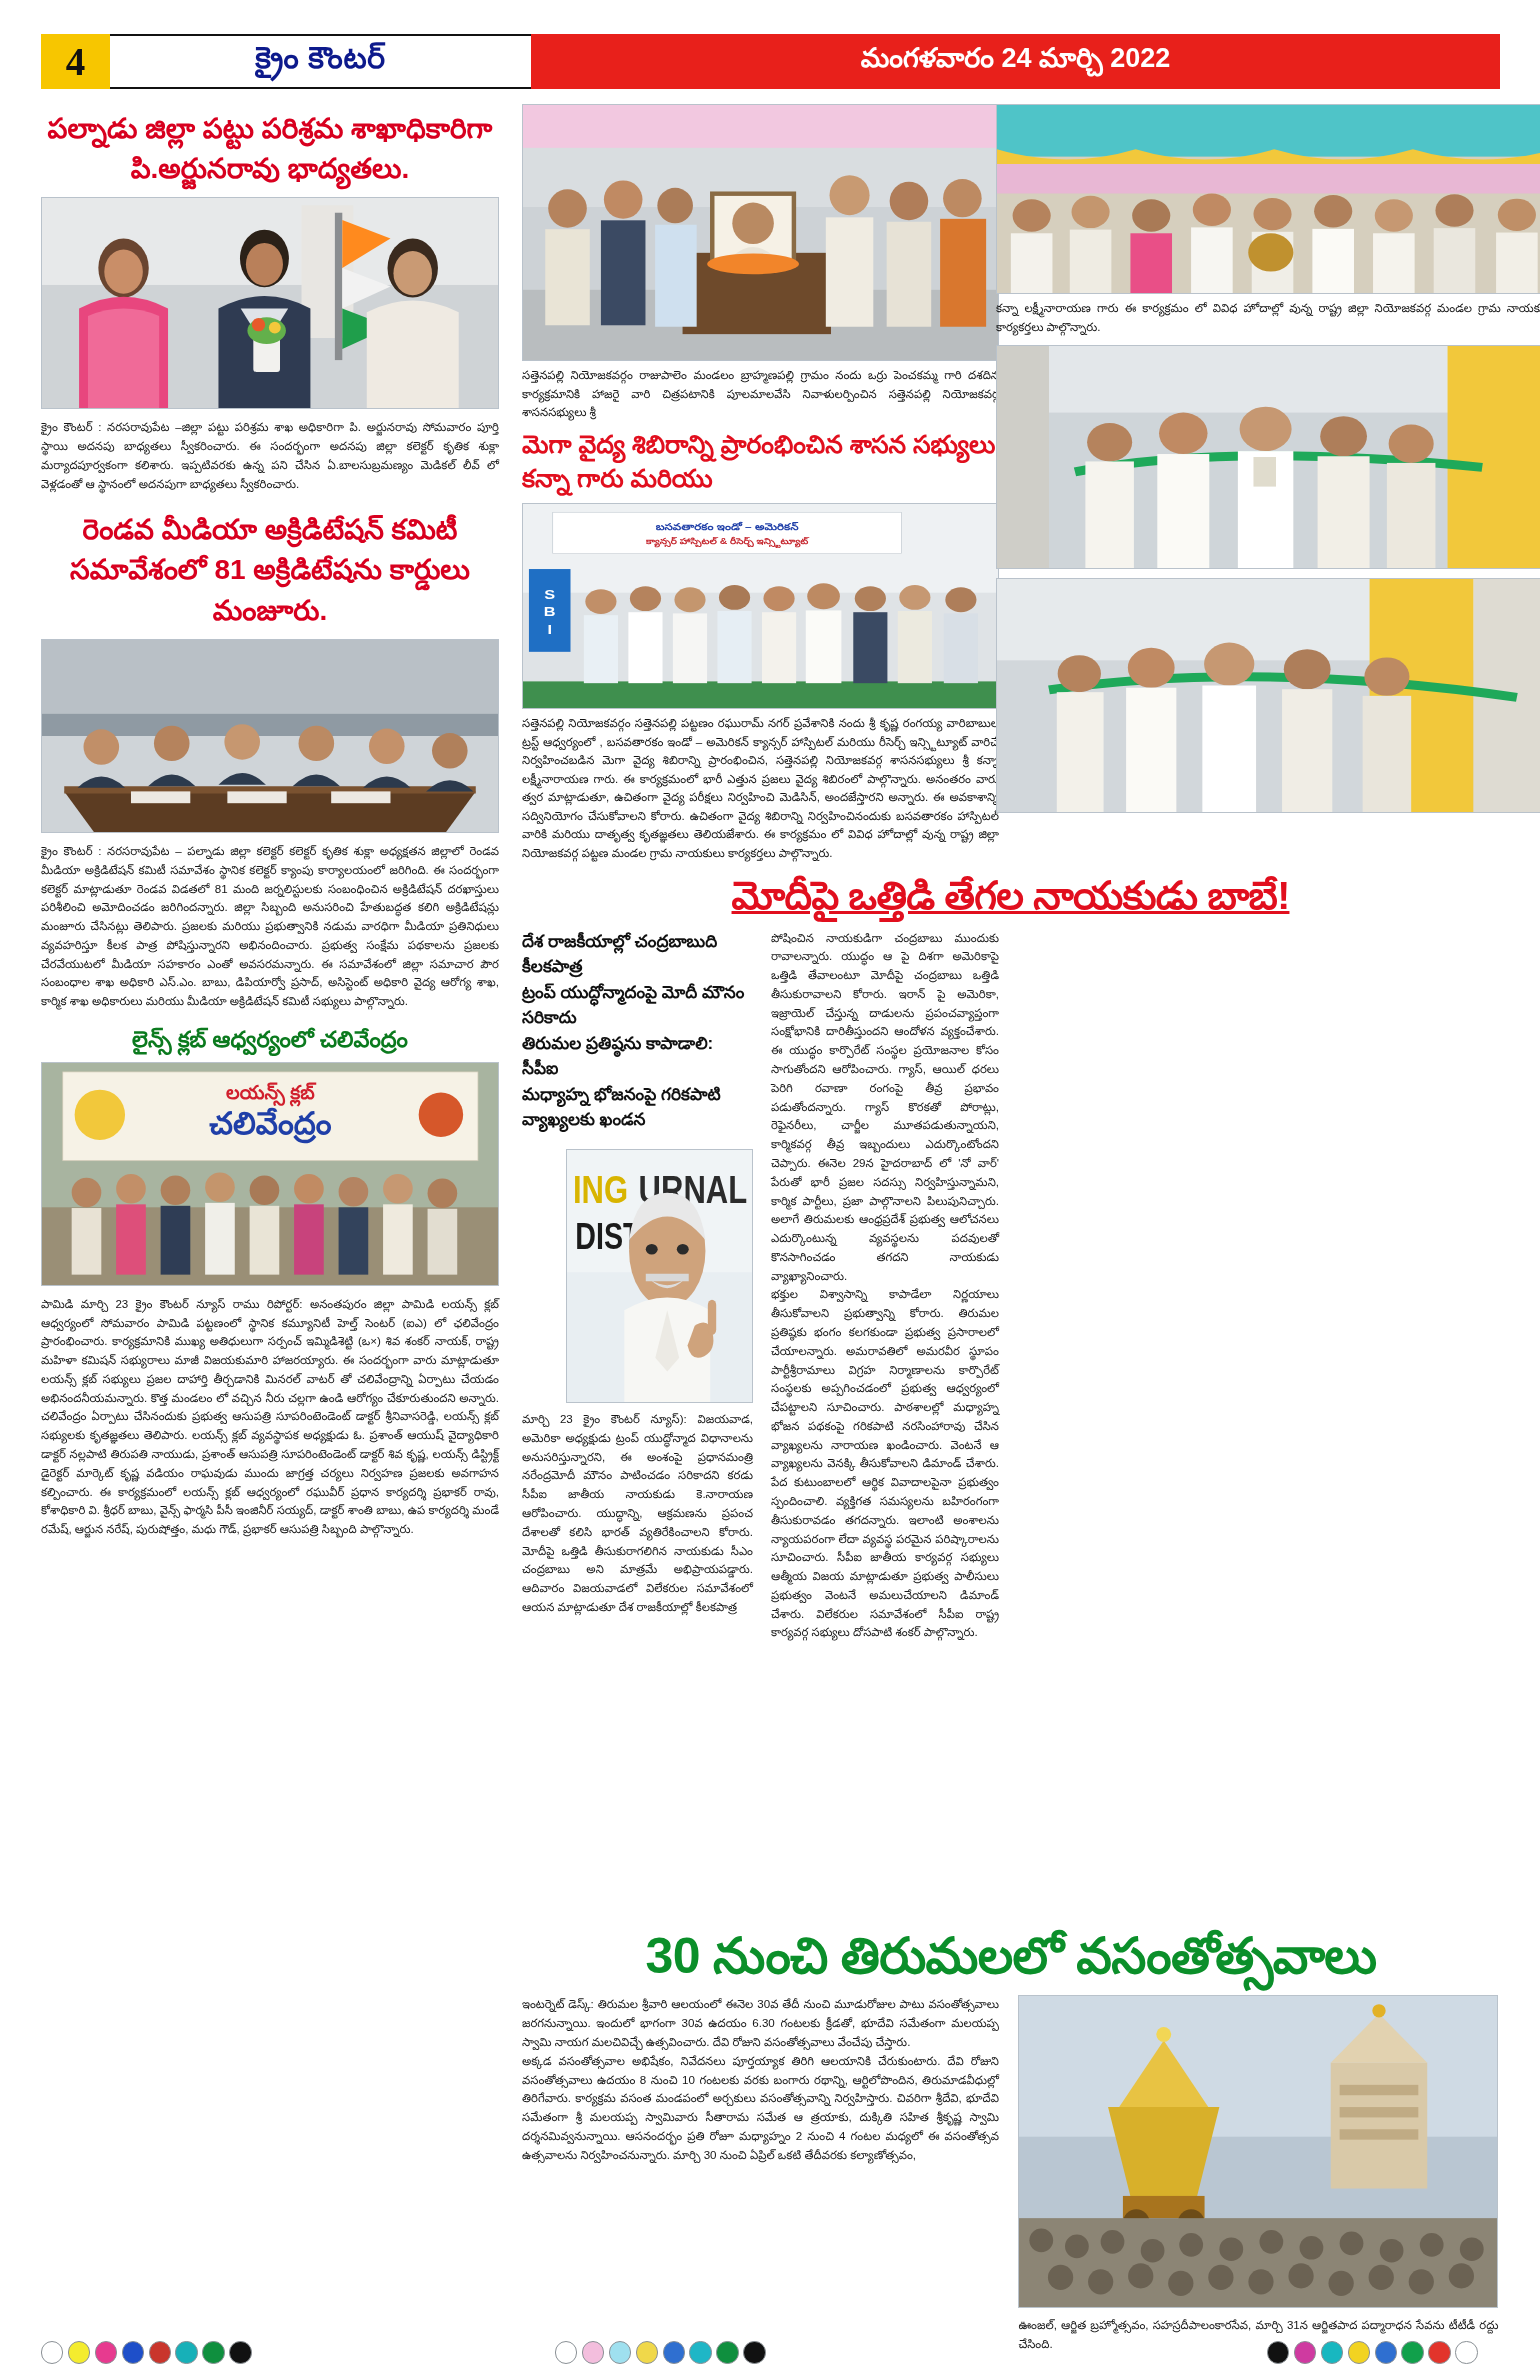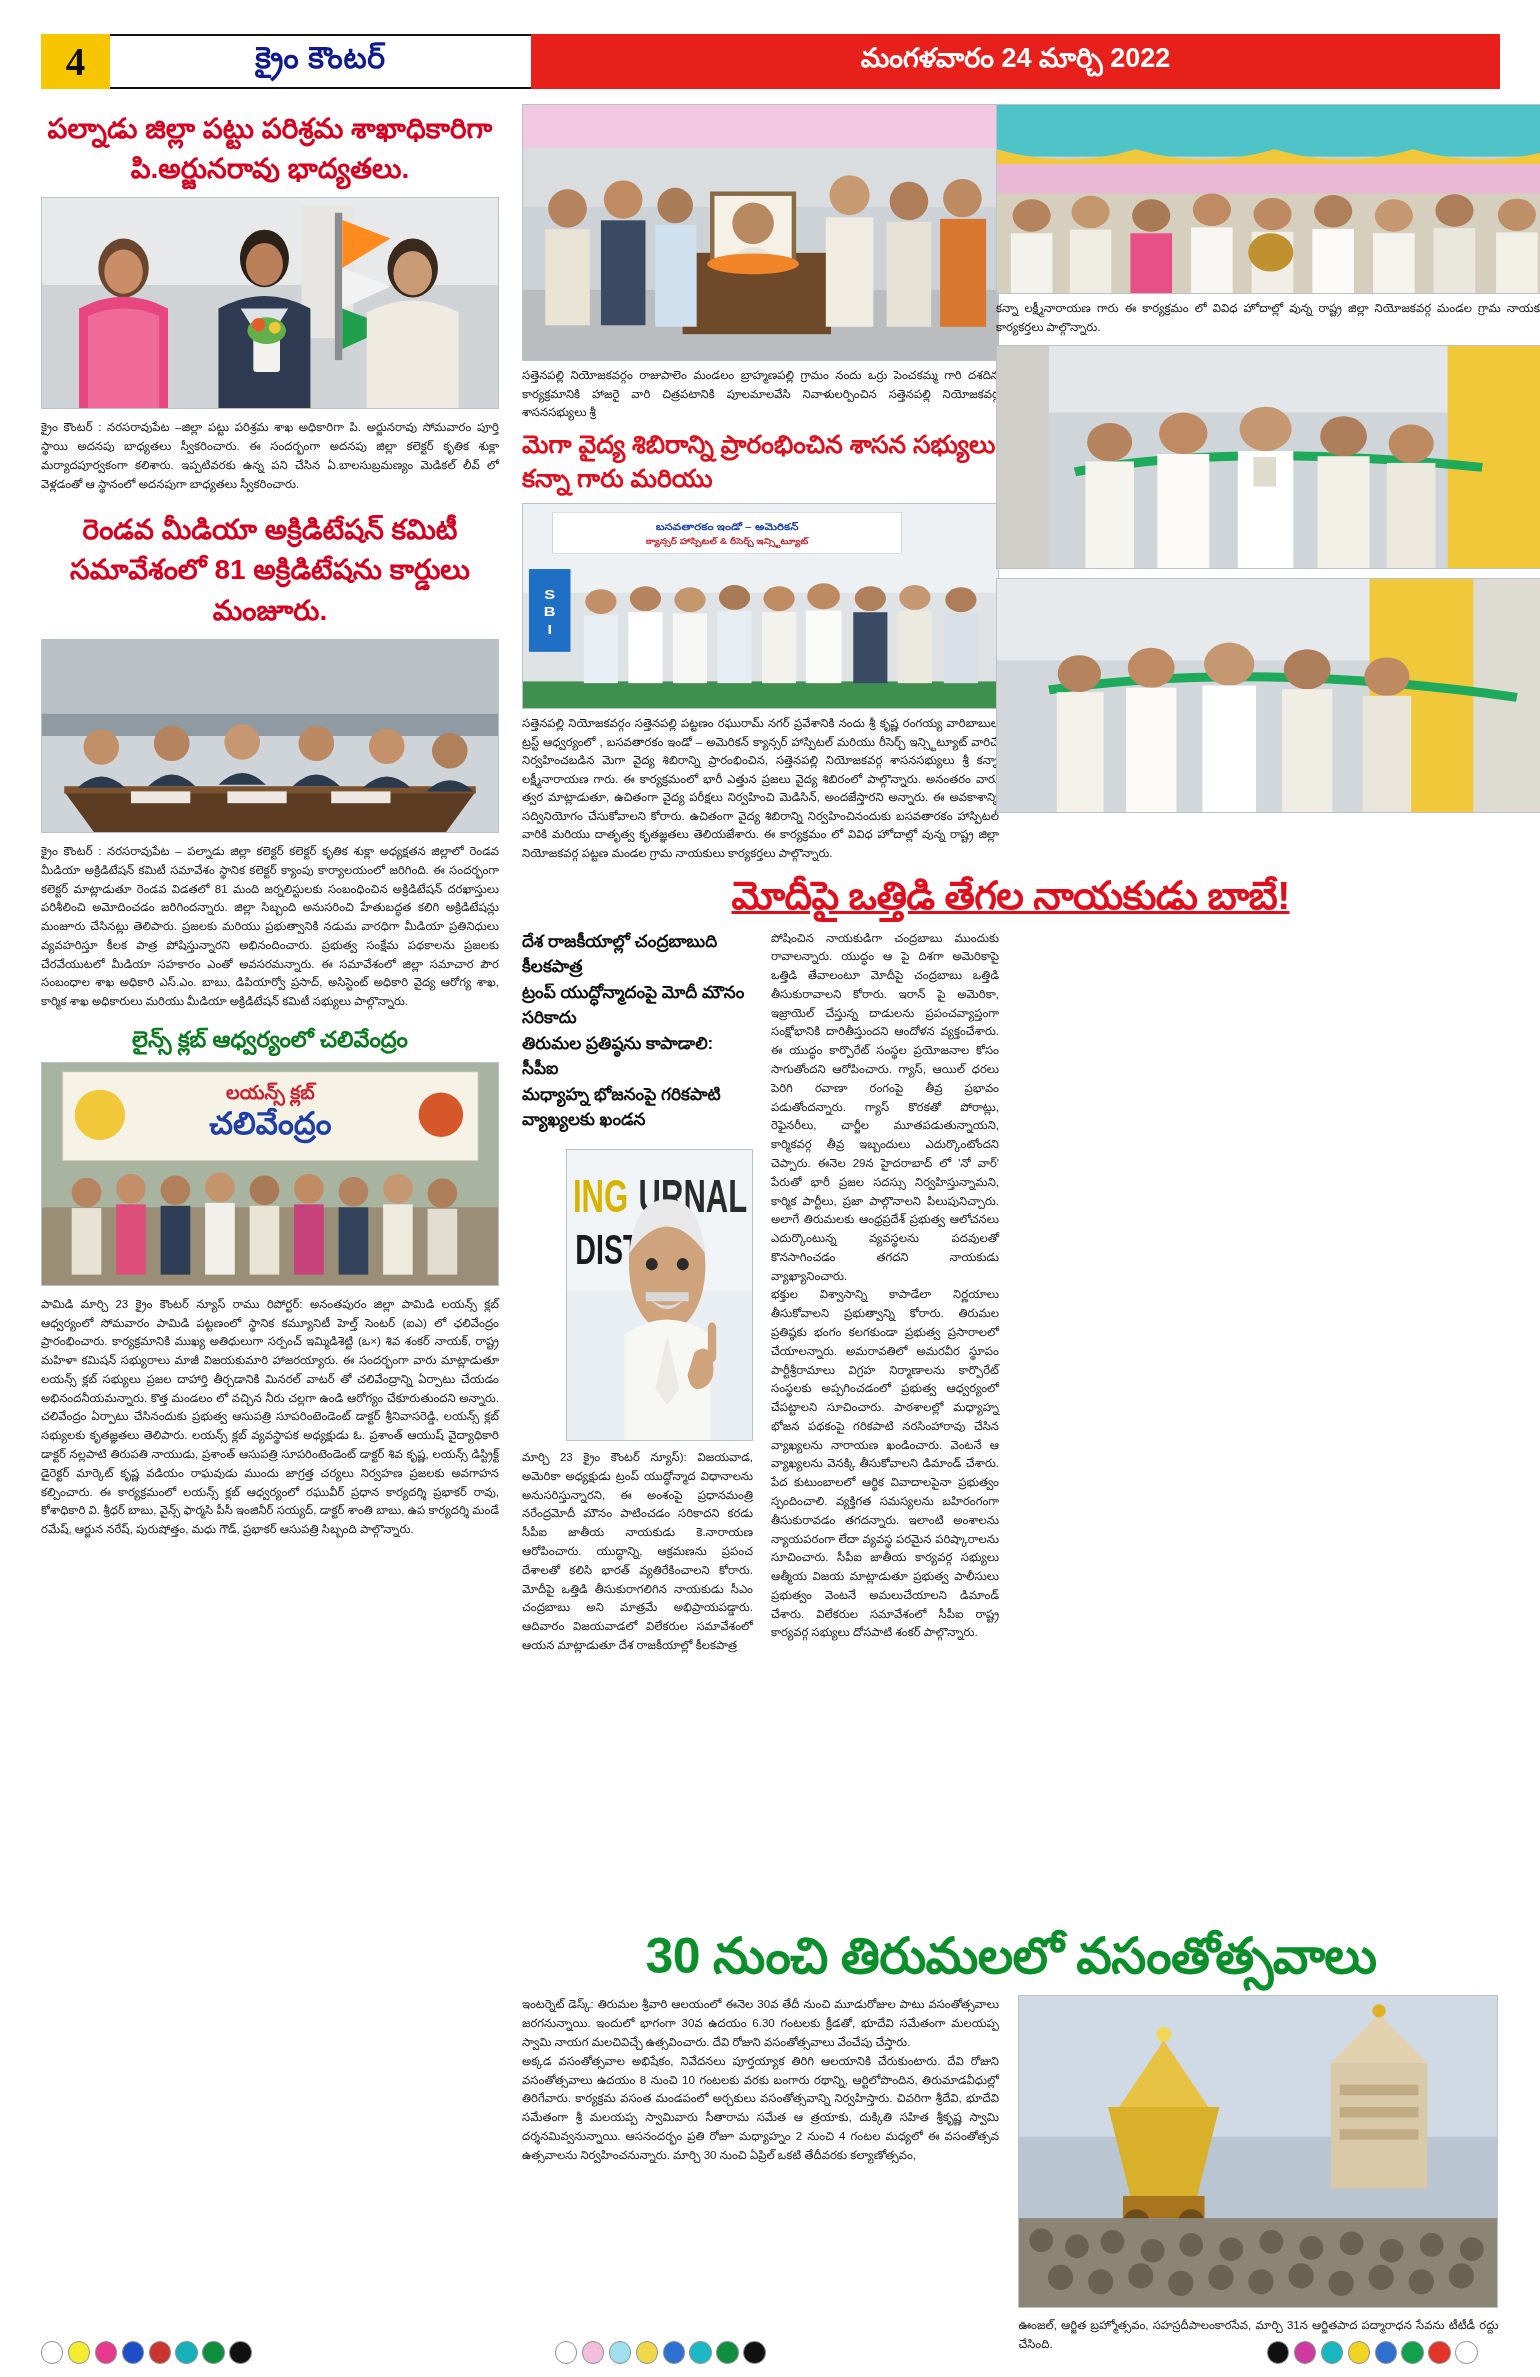--- a/index.html
+++ b/index.html
@@ -351,21 +351,21 @@
 
     <div class="hl-big-red" style="width:977px;">మోదీపై ఒత్తిడి తేగల నాయకుడు బాబే!</div>
 
     <div style="display:flex; gap:18px; margin-top:3px;">
       <div style="width:231px;">
         <div class="lead-bold" style="white-space:pre-line;">దేశ రాజకీయాల్లో చంద్రబాబుది కీలకపాత్ర
 ట్రంప్ యుద్ధోన్మాదంపై మోదీ మౌనం సరికాదు
 తిరుమల ప్రతిష్ఠను కాపాడాలి: సీపీఐ
 మధ్యాహ్న భోజనంపై గరికపాటి వ్యాఖ్యలకు ఖండన</div>
 
-        <div class="photo" style="height:292px;margin-top:6px;margin-left:44px;">
+        <div class="photo" style="height:254px;margin-top:6px;margin-left:44px;">
           <svg viewBox="0 0 310 330" preserveAspectRatio="none" style="width:100%;height:100%;display:block">
             <rect width="310" height="330" fill="#e8eef2"></rect>
             <rect x="0" y="0" width="310" height="160" fill="#f0f4f6"></rect>
             <text x="10" y="70" font-size="52" fill="#d8b400" font-family="Liberation Sans, sans-serif" font-weight="bold">ING</text>
             <text x="120" y="70" font-size="52" fill="#2b2b2b" font-family="Liberation Sans, sans-serif" font-weight="bold">URNAL</text>
             <text x="14" y="130" font-size="48" fill="#1b1b1b" font-family="Liberation Sans, sans-serif" font-weight="bold">DIST</text>
 
             <ellipse cx="168" cy="132" rx="64" ry="74" fill="#cfa37c"></ellipse>
             <path d="M104 118 q64 -62 128 0 q-10 -62 -64 -62 q-54 0 -64 62z" fill="#e8e8e8"></path>
             <ellipse cx="142" cy="130" rx="10" ry="7" fill="#2b2b2b"></ellipse>

